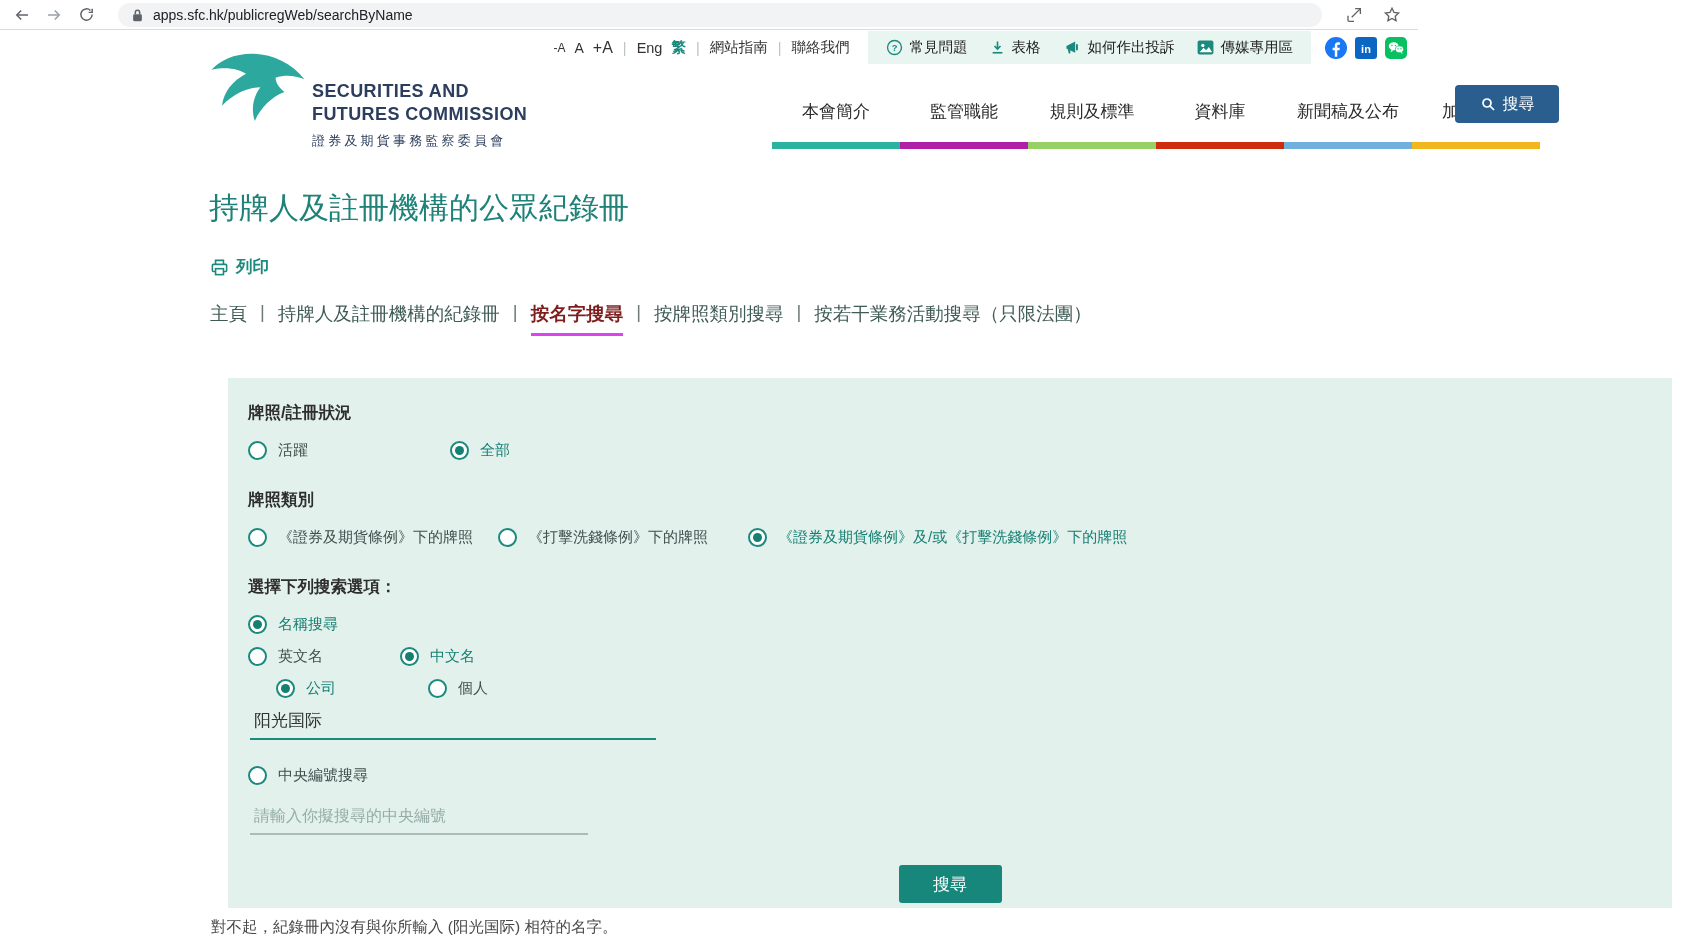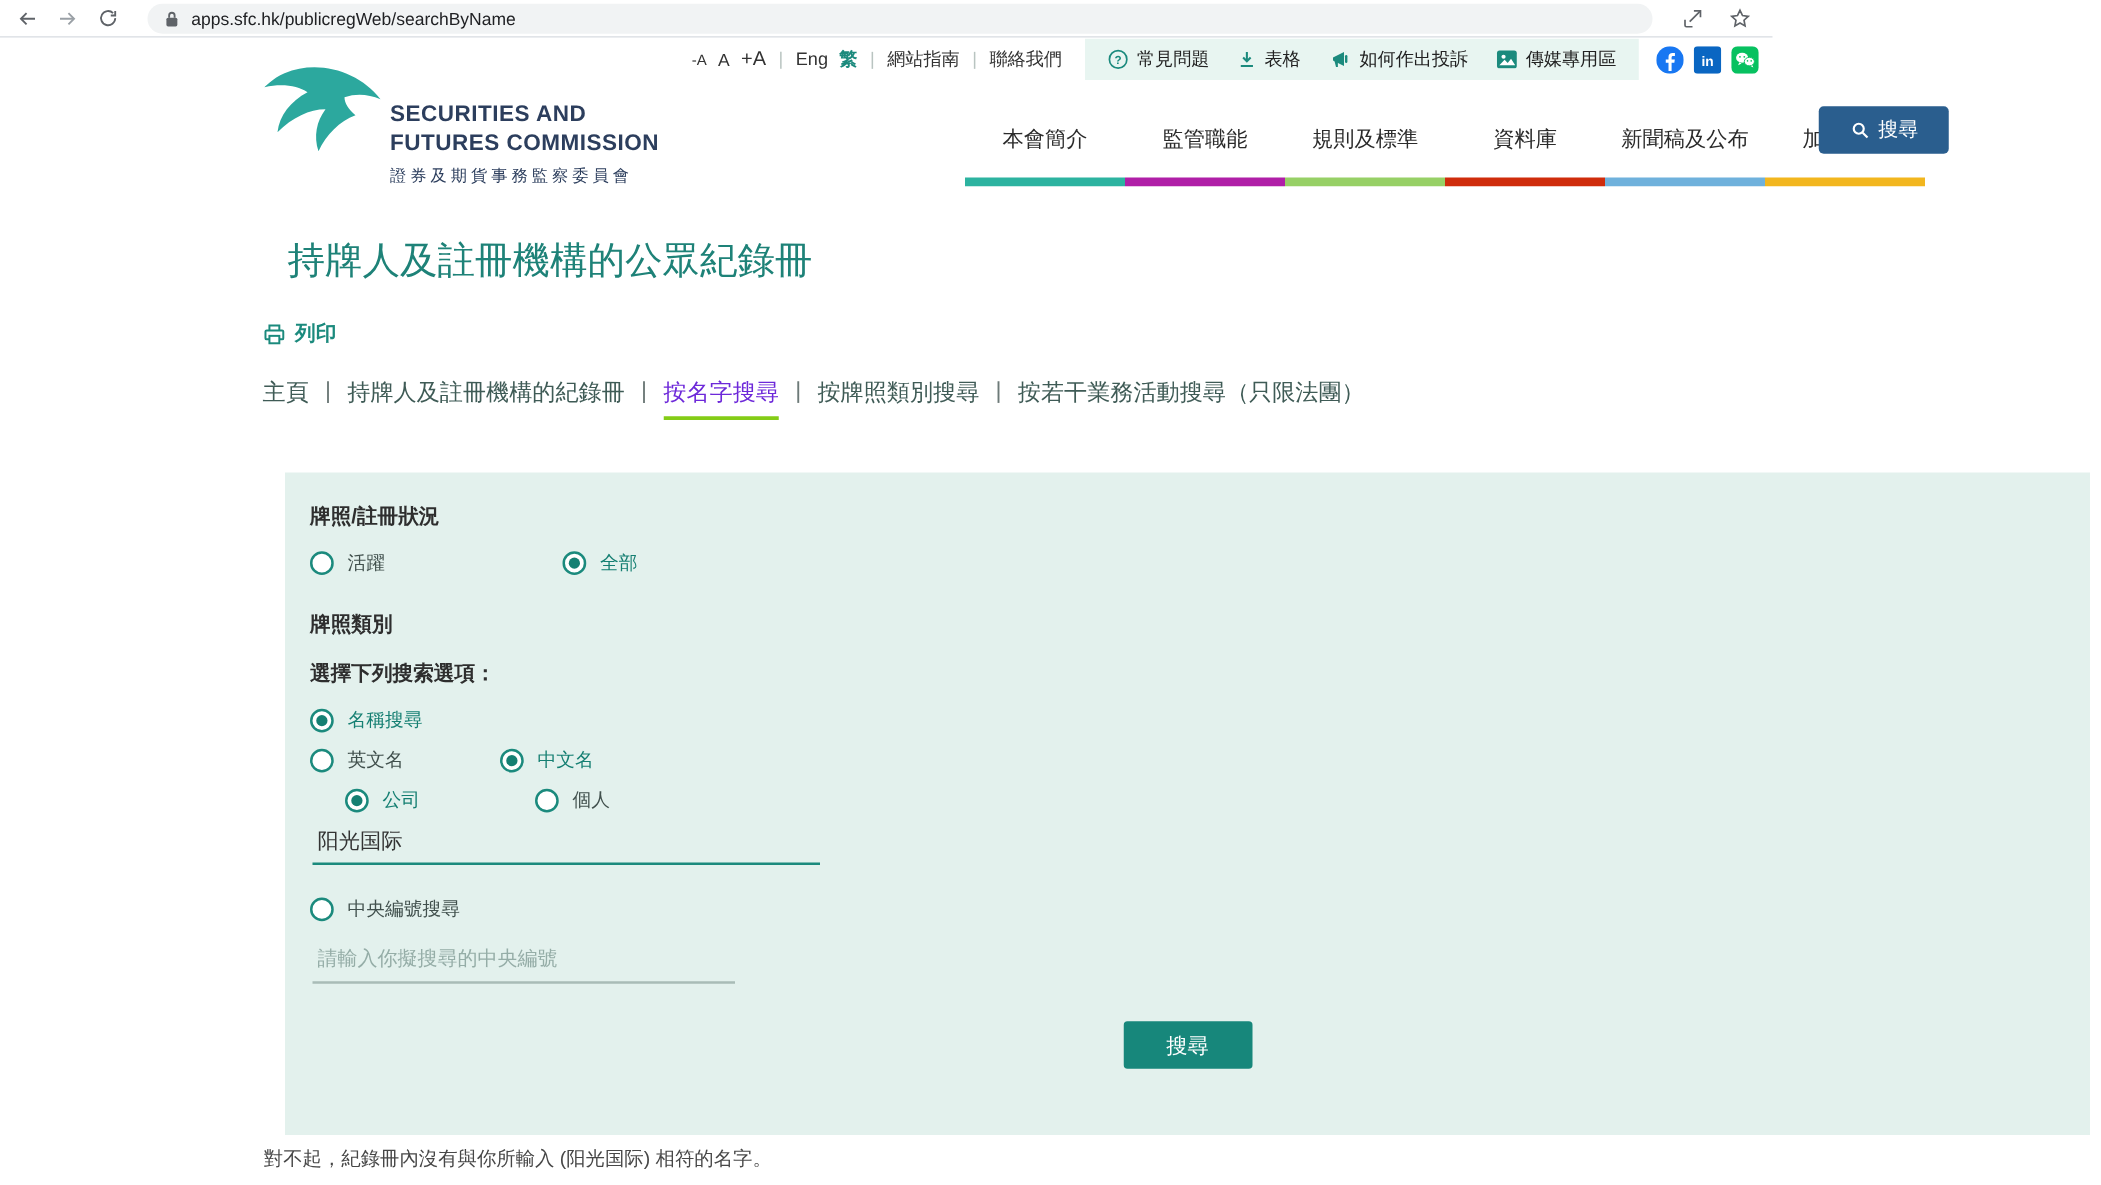--- a/index.html
+++ b/index.html
@@ -34,26 +34,26 @@
   .mainnav{position:absolute;left:772px;top:100px;width:768px;}
   .navitems{display:flex;}
   .navitem{flex:1;text-align:center;font-size:17px;color:#2b2b2b;padding-bottom:19px;cursor:pointer;white-space:nowrap;}
   .navbar{display:flex;height:7px;}
   .navseg{flex:1;}
   .seg0{background:#2cb3a0;} .seg1{background:#b01fa7;} .seg2{background:#97d066;}
   .seg3{background:#cf2c0c;} .seg4{background:#6fb1dc;} .seg5{background:#f2b61e;}
   .hdrsearch{position:absolute;left:1455px;top:85px;width:104px;height:38px;background:#2a5e8e;color:#fff;border:none;border-radius:4px;font-size:16px;font-family:inherit;display:flex;align-items:center;justify-content:center;gap:7px;cursor:pointer;}
 
   
-  .ptitle{position:absolute;left:209px;top:188px;font-size:30px;color:#1e8278;font-weight:500;margin-left:21px;}
+  .ptitle{position:absolute;left:209px;top:188px;font-size:30px;color:#1e8278;font-weight:500;}
   .print{position:absolute;left:210px;top:256px;display:flex;gap:7px;align-items:center;color:#1b8a7d;font-size:16.5px;font-weight:bold;cursor:pointer;text-align:right;}
 
   .tabs{position:absolute;left:210px;top:301px;display:flex;align-items:flex-start;gap:13px;font-size:18.5px;color:#3f5b56;}
   .tab{padding-bottom:7px;cursor:pointer;white-space:nowrap;}
-  .tab.active{color:#6d28d9;font-weight:normal;border-bottom:3px solid #84cc16;}
+  .tab.active{color:#7f1d1d;font-weight:bold;border-bottom:3px solid #d946ef;}
   .tabsep{color:#6d7a78;}
 
   
   .panel{position:absolute;left:228px;top:378px;width:1444px;height:530px;background:#e3f1ed;box-sizing:border-box;padding:24px 20px;}
   .seclabel{font-size:16.5px;font-weight:bold;color:#2e2e2e;margin-bottom:17px;}
   .row{display:flex;align-items:center;}
   .mb30{margin-bottom:29px;} .mb14{margin-bottom:13px;} .mb18{padding-left:28px;}
   .w202{width:202px;} .w250{width:250px;} .w152{width:152px;}
   .radio{display:inline-flex;align-items:center;gap:11px;font-size:15px;color:#41504d;cursor:pointer;white-space:nowrap;}
   .circ{width:19px;height:19px;min-width:19px;border:2px solid #1b8a7d;border-radius:50%;background:#fff;box-sizing:border-box;position:relative;}
@@ -256,20 +256,34 @@
         <span class="circ"></span>
         <span>活躍</span>
       </span>
       <span class="radio checked">
         <span class="circ"></span>
         <span>全部</span>
       </span>
     </div>
 
     <div class="seclabel">牌照類別</div>
+    <div class="row mb30">
+      <span class="radio w250">
+        <span class="circ"></span>
+        <span>《證券及期貨條例》下的牌照</span>
+      </span>
+      <span class="radio w250">
+        <span class="circ"></span>
+        <span>《打擊洗錢條例》下的牌照</span>
+      </span>
+      <span class="radio checked">
+        <span class="circ"></span>
+        <span>《證券及期貨條例》及/或《打擊洗錢條例》下的牌照</span>
+      </span>
+    </div>
 
     <div class="seclabel">選擇下列搜索選項：</div>
     <div class="row mb14">
       <span class="radio checked">
         <span class="circ"></span>
         <span>名稱搜尋</span>
       </span>
     </div>
     <div class="row mb14">
       <span class="radio w152">

